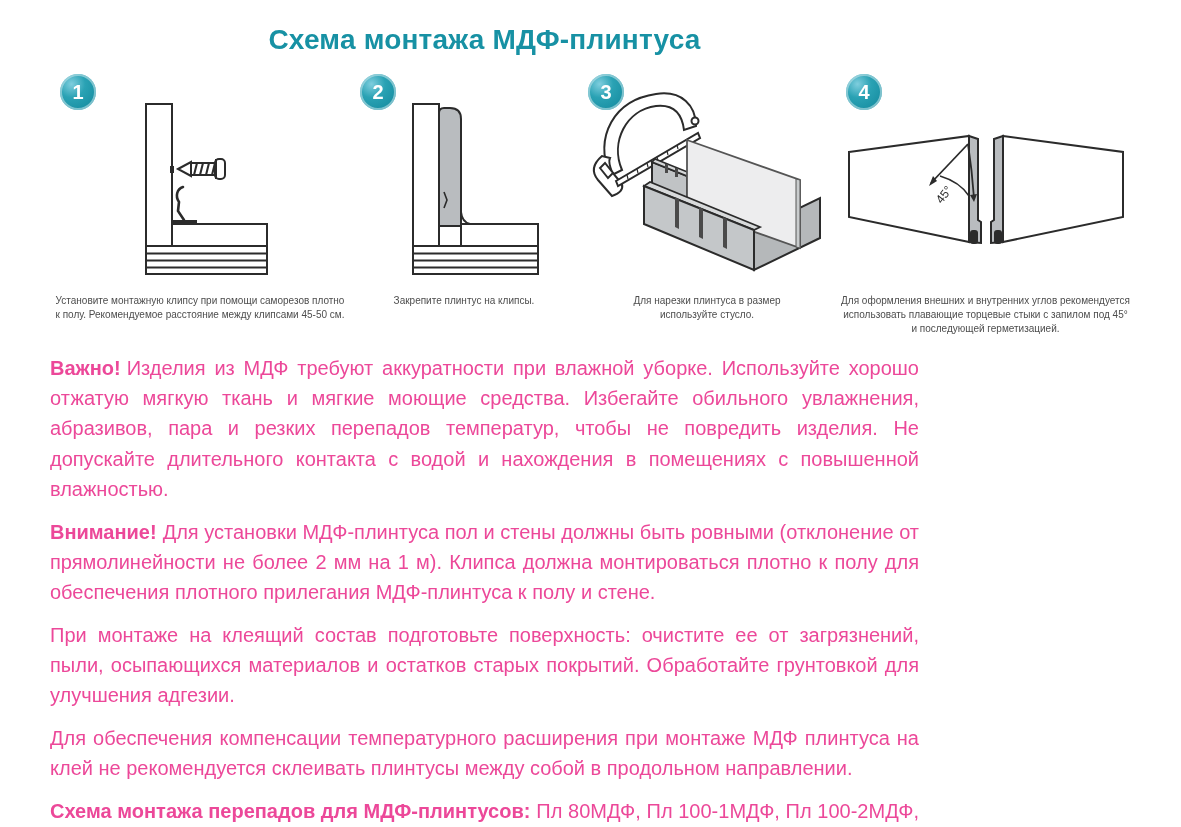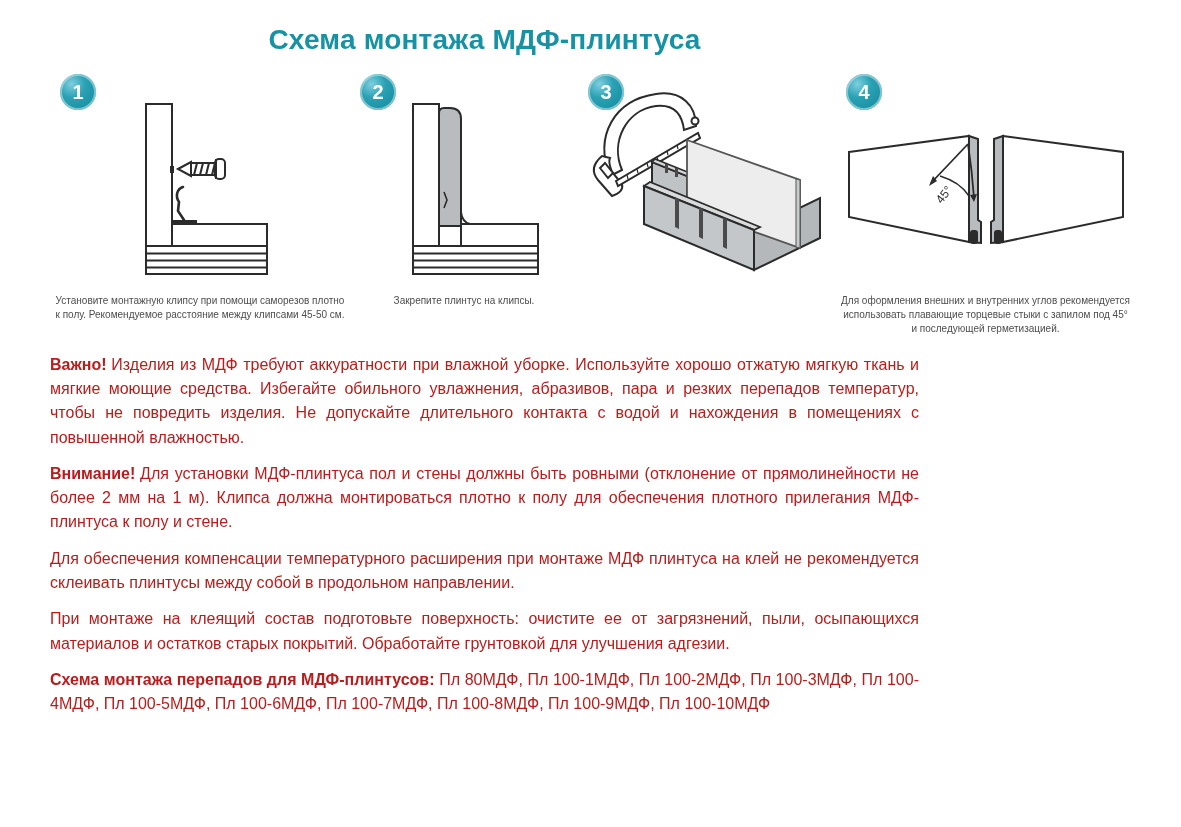--- a/index.html
+++ b/index.html
@@ -30,21 +30,21 @@
   .illus { height:208px; display:flex; align-items:flex-end; justify-content:center; }
   .step-3 .illus { align-items:center; }
   .step-4 .illus { padding-bottom:14px; }
   .caption {
     margin-top:12px; text-align:center; color:#4d4d4d;
     font-size:10px; line-height:1.42; padding:0 4px;
   }
   .step-2 .caption { padding:0 20px; }
   .step-3 .caption { padding:0 26px; }
   .notes { margin-top:16px; }
-  .note { font-size:16px; line-height:1.52; text-align:justify; margin-bottom:12px; color:#b91c1c; }
+  .note { font-size:20px; line-height:1.52; text-align:justify; margin-bottom:12px; color:#ec4899; }
   .note .lead { font-weight:700; }
   .note .lead:not(:empty) { margin-right:.3em; }
   svg .ln { stroke:#2b2b2b; stroke-width:2; fill:none; }
   svg .fw { fill:#ffffff; stroke:#2b2b2b; stroke-width:2; }
   svg text { font-family:"Liberation Sans","DejaVu Sans",sans-serif; }
 </style>
 </head>
 <body>
 
 <div class="page">
@@ -148,20 +148,21 @@
               <polygon points="214,101 218,102 218,170 214,169" fill="#c9cccd" stroke="#555" stroke-width="1"></polygon>
             </g>
             <polygon points="62,108 172,152 178,149 68,104" fill="#d8dadb" stroke="#2b2b2b" stroke-width="1.8"></polygon>
             <polygon points="62,108 172,152 172,192 62,146" fill="#c4c7c9" stroke="#2b2b2b" stroke-width="2"></polygon>
             <polygon points="93,119 97,121 97,151 93,149" fill="#4a4a4a"></polygon>
             <polygon points="117,129 121,131 121,161 117,159" fill="#4a4a4a"></polygon>
             <polygon points="141,139 145,141 145,171 141,169" fill="#4a4a4a"></polygon>
           </g>
         </svg>
       </div>
+      <div class="caption">Для нарезки плинтуса в размер используйте стусло.</div>
     </div>
 
     <div class="step step-4">
       <div class="badge">
         <span>4</span>
       </div>
       <div class="illus">
         <svg width="290" height="160" viewBox="0 0 290 160">
           <g>
             <polygon class="fw" points="8,44 128,28 128,134 8,109"></polygon>
@@ -189,23 +190,23 @@
   </div>
 
   <div class="notes">
     <p class="note">
       <span class="lead">Важно!</span><span>Изделия из МДФ требуют аккуратности при влажной уборке. Используйте хорошо отжатую мягкую ткань и мягкие моющие средства. Избегайте обильного увлажнения, абразивов, пара и резких перепадов температур, чтобы не повредить изделия. Не допускайте длительного контакта с водой и нахождения в помещениях с повышенной влажностью.</span>
     </p>
     <p class="note">
       <span class="lead">Внимание!</span><span>Для установки МДФ-плинтуса пол и стены должны быть ровными (отклонение от прямолинейности не более 2 мм на 1 м). Клипса должна монтироваться плотно к полу для обеспечения плотного прилегания МДФ-плинтуса к полу и стене.</span>
     </p>
     <p class="note">
+      <span class="lead"></span><span>При монтаже на клеящий состав подготовьте поверхность: очистите ее от загрязнений, пыли, осыпающихся материалов и остатков старых покрытий. Обработайте грунтовкой для улучшения адгезии.</span>
+    </p>
+    <p class="note">
       <span class="lead"></span><span>Для обеспечения компенсации температурного расширения при монтаже МДФ плинтуса на клей не рекомендуется склеивать плинтусы между собой в продольном направлении.</span>
     </p>
     <p class="note">
-      <span class="lead"></span><span>При монтаже на клеящий состав подготовьте поверхность: очистите ее от загрязнений, пыли, осыпающихся материалов и остатков старых покрытий. Обработайте грунтовкой для улучшения адгезии.</span>
-    </p>
-    <p class="note">
       <span class="lead">Схема монтажа перепадов для МДФ-плинтусов:</span><span>Пл 80МДФ, Пл 100-1МДФ, Пл 100-2МДФ, Пл 100-3МДФ, Пл 100-4МДФ, Пл 100-5МДФ, Пл 100-6МДФ, Пл 100-7МДФ, Пл 100-8МДФ, Пл 100-9МДФ, Пл 100-10МДФ</span>
     </p>
   </div>
 
 </div>
 
 </body></html>

